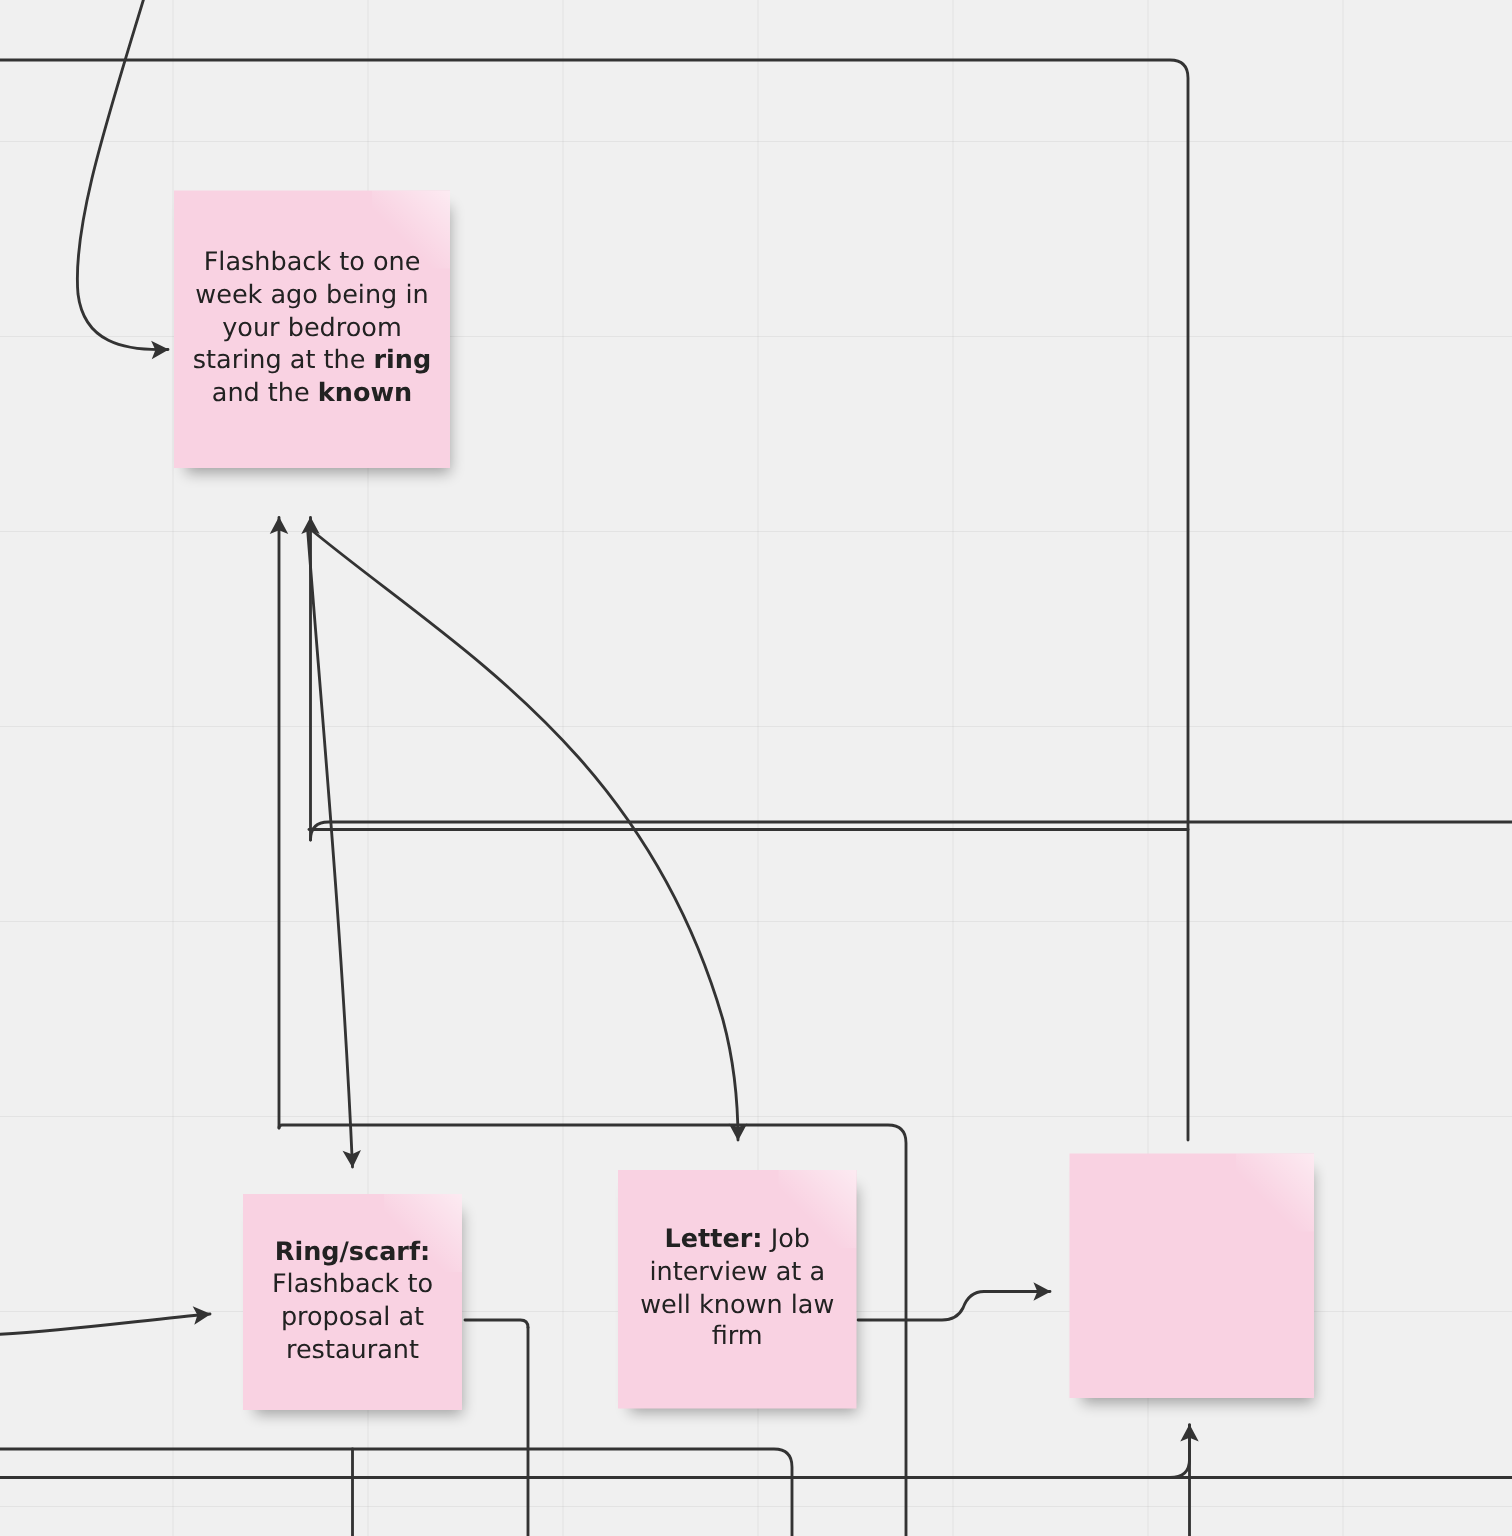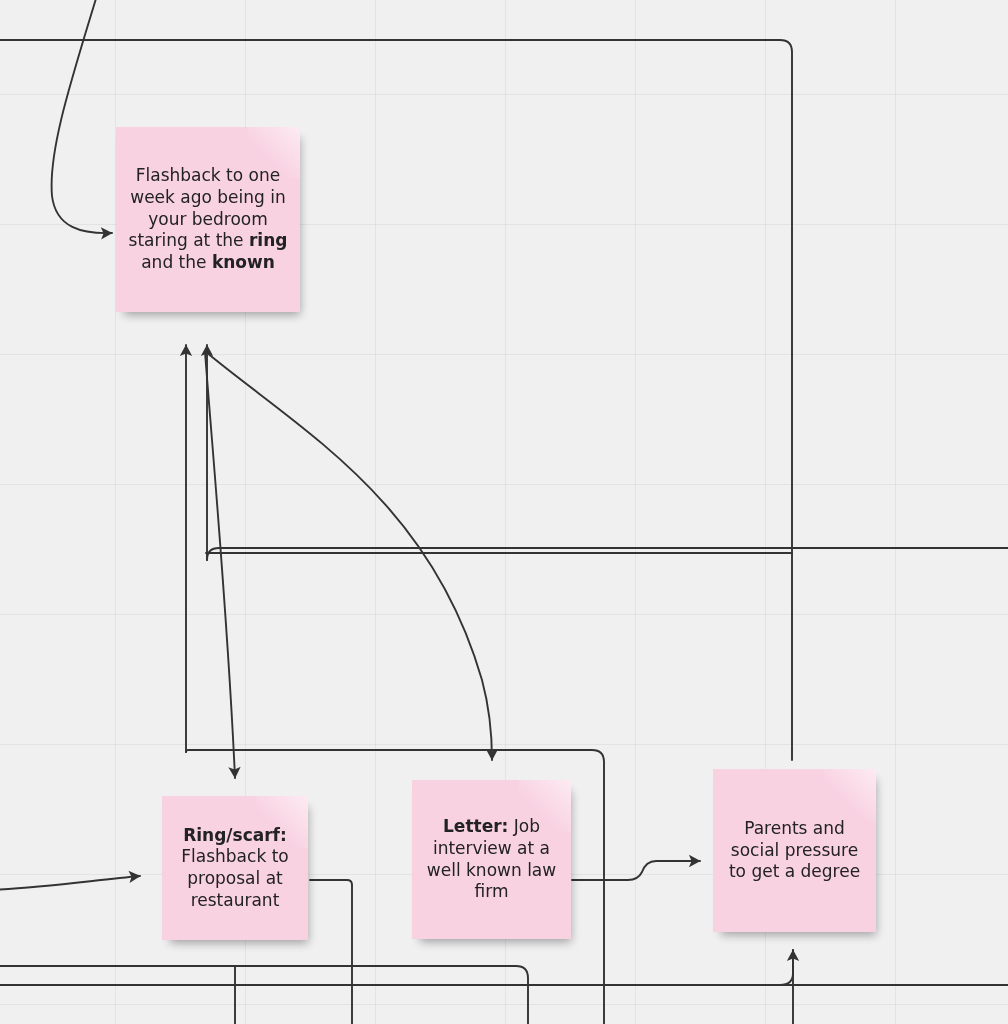--- a/index.html
+++ b/index.html
@@ -101,16 +101,15 @@
     <span class="txt"><b>Ring/scarf:</b> Flashback to proposal at restaurant</span>
   </div>
 
   <div class="note" id="note-2" style="left: 412px; top: 780px; width: 159px; height: 159px; background: rgb(249, 210, 226); font-size: 17px;">
     <span class="fold"></span>
     <span class="txt"><b>Letter:</b> Job interview at a well known law firm</span>
   </div>
 
   <div class="note" id="note-3" style="left: 713px; top: 769px; width: 163px; height: 163px; background: rgb(249, 210, 226); font-size: 17px;">
     <span class="fold"></span>
-    <span class="txt">Parents and social pressure to get a degree</span>
   </div>
 
 </div>
 
 </body></html>

